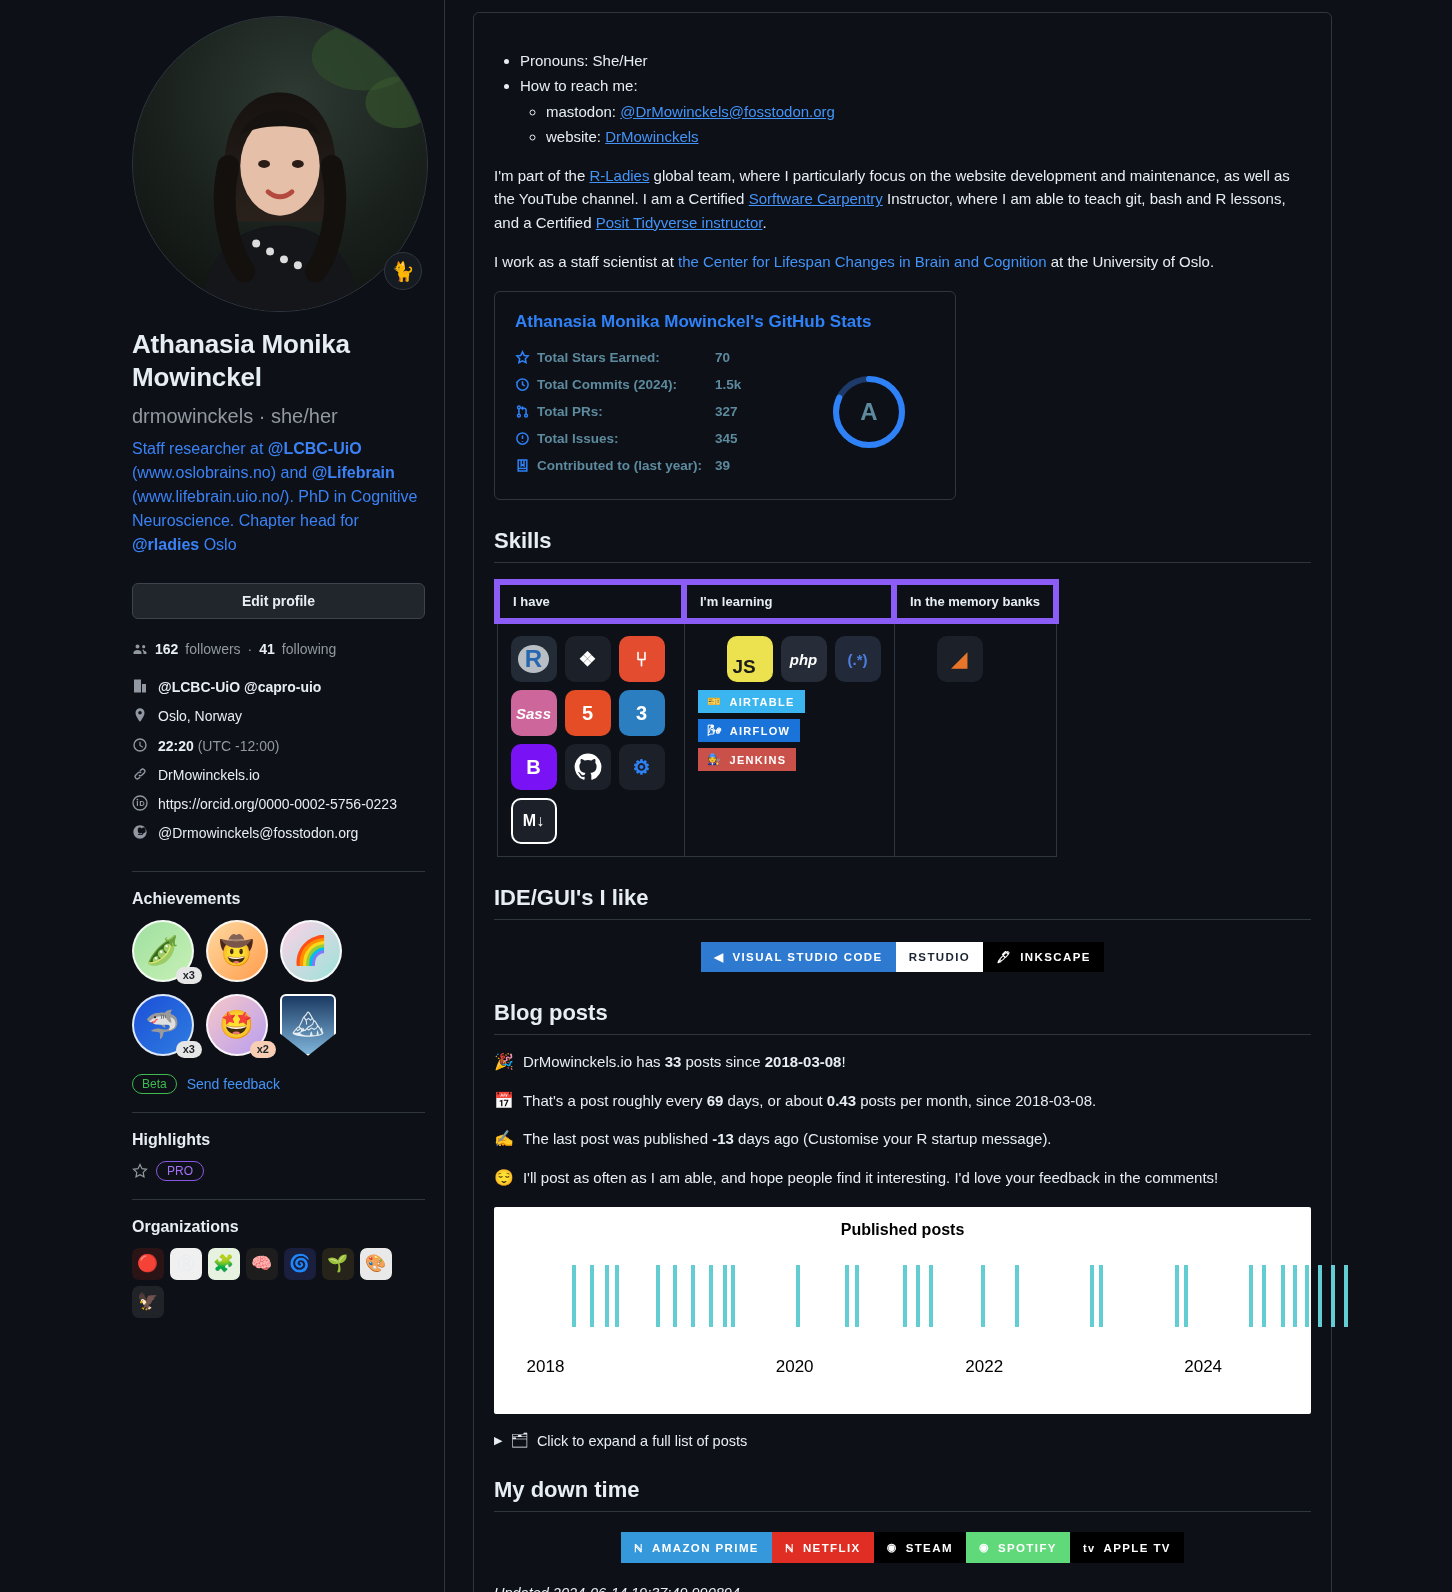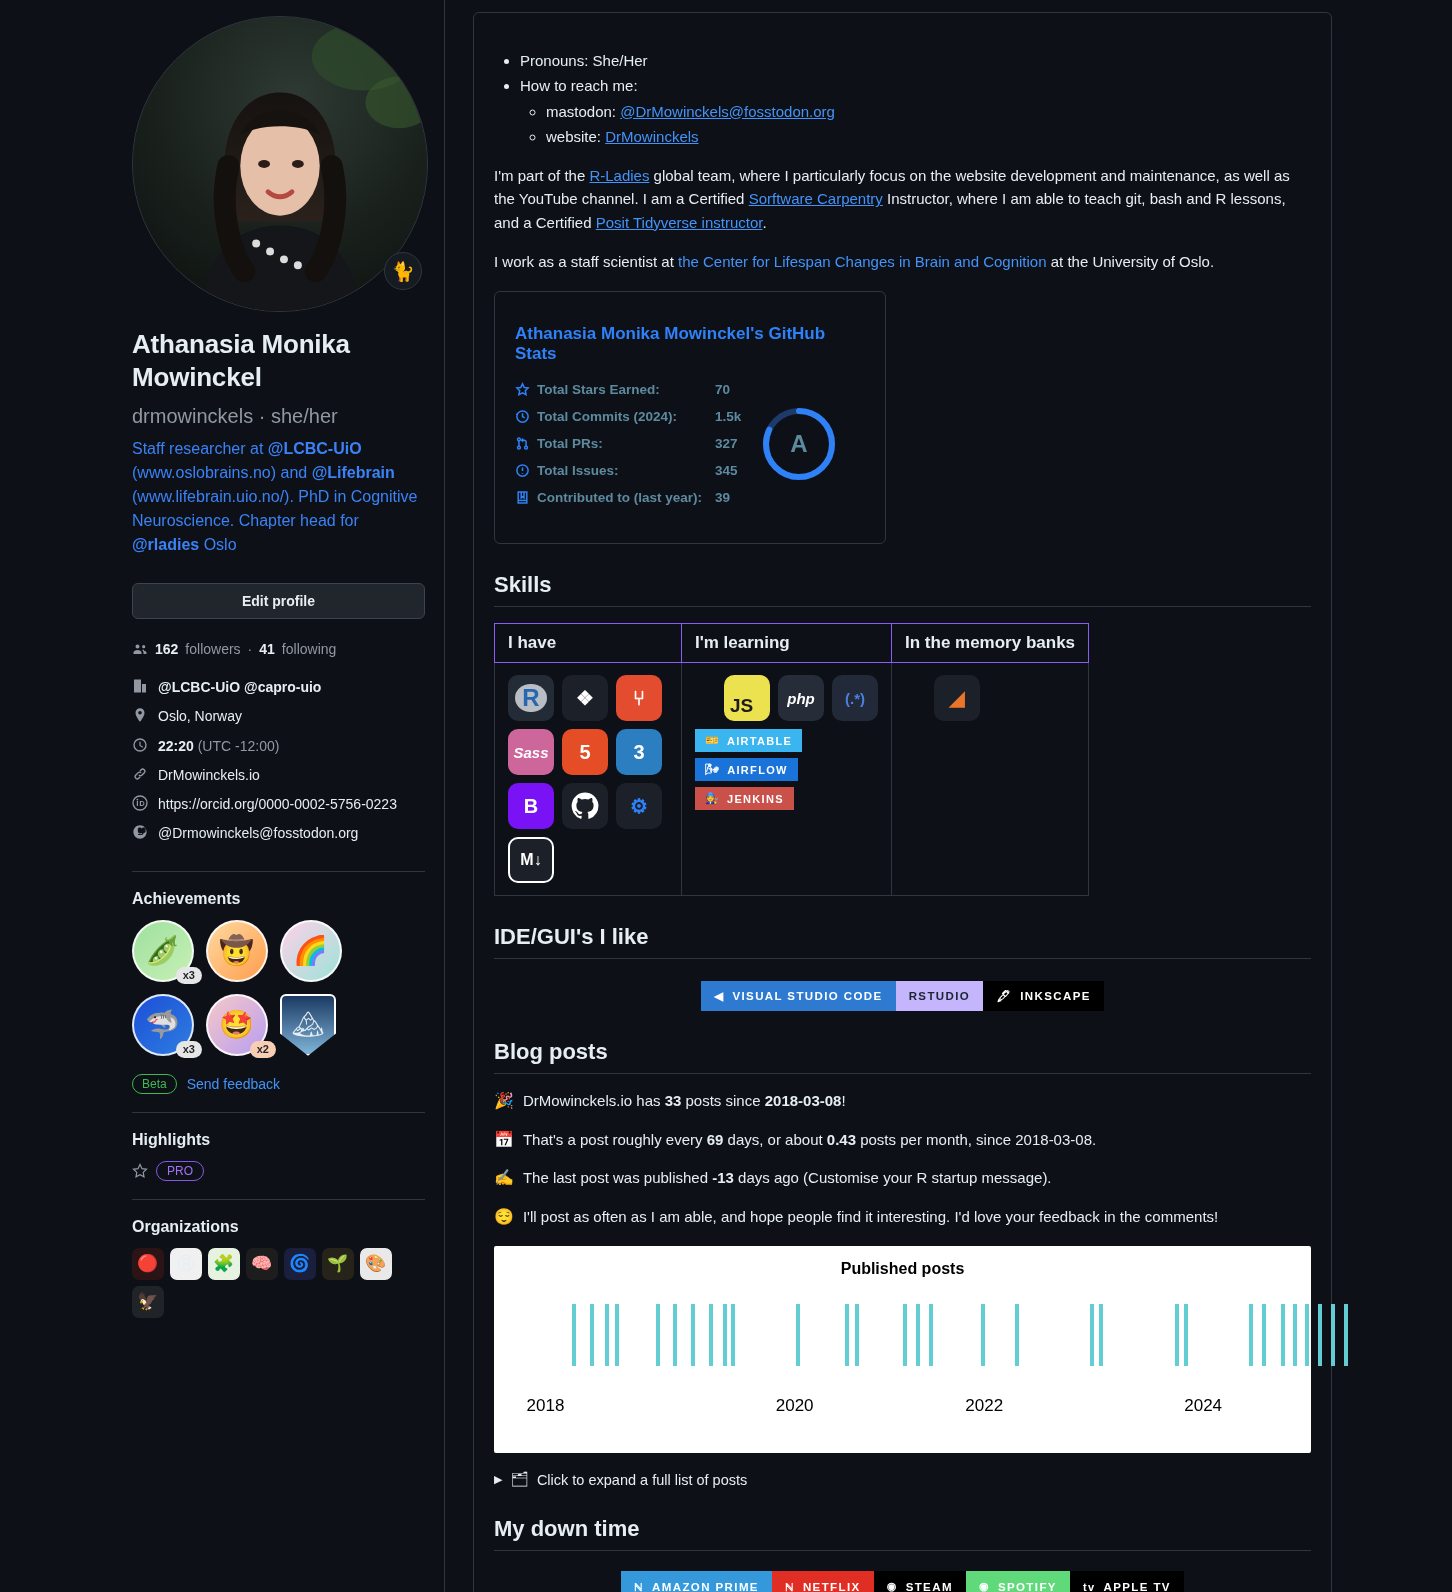--- a/index.html
+++ b/index.html
@@ -84,37 +84,37 @@
   .pencil svg { fill:#9198a1; display:block; }
 
   .md { margin-top: 20px; font-size: 15px; line-height: 1.55; }
   .md a { color:#4493f8; text-decoration: underline; }
   .md a.nounder { text-decoration: none; }
   .md ul { margin: 0 0 0 26px; }
   .md ul ul { margin-left: 26px; list-style-type: circle; }
   .md li { margin: 2px 0; }
   .md p { margin: 16px 0 0; }
 
-  .stats-card { border:1px solid #30363d; border-radius:6px; padding: 32px 20px; margin-top: 18px; width: 392px; }
+  .stats-card { border:1px solid #30363d; border-radius:6px; padding: 20px 20px; margin-top: 18px; width: 462px; }
   .stats-title { color:#2f81f7; font-weight:700; font-size:17px; }
   .stats-body { display:flex; align-items:center; margin-top: 12px; }
   .stats-rows { flex: 1; }
   .stat-row { display:flex; align-items:center; font-size:13.5px; font-weight:700; color:#5d8a9e; line-height: 2.0; }
   .stat-row .sicon { width:22px; display:flex; }
   .stat-row .sicon svg { stroke:#2f81f7; fill:none; stroke-width:1.6; }
   .stat-label { width: 178px; }
   .stat-val { color:#5d8a9e; }
   .rank-ring { width: 80px; height: 80px; position: relative; margin-right: 26px; }
   .rank-ring svg { transform: rotate(-90deg); }
   .rank-letter { position:absolute; inset:0; display:flex; align-items:center; justify-content:center; color:#5d8a9e; font-size:24px; font-weight:700; }
 
   h2.md-h { font-size: 22px; font-weight: 700; margin: 28px 0 0; padding-bottom: 8px; border-bottom: 1px solid #30363d; }
 
   table.skills { border-collapse: collapse; margin-top: 16px; }
-  table.skills th { border:1px solid #8b5cf6; text-align:left; padding: 9px 13px; font-size:17px; font-weight:700; }
+  table.skills th { border:6px solid #8b5cf6; text-align:left; padding: 9px 13px; font-size:13px; font-weight:700; }
   table.skills td { border:1px solid #30363d; padding: 12px 13px; vertical-align: top; }
   .tile-grid { display:flex; flex-wrap:wrap; gap: 8px; width: 160px; }
   .tile { width: 46px; height: 46px; border-radius: 10px; display:flex; align-items:center; justify-content:center; font-weight:700; font-size: 20px; overflow:hidden; }
   .badge-stack { display:flex; flex-direction:column; gap: 6px; align-items:flex-start; margin-top: 8px; }
   .sbadge { display:flex; align-items:center; gap:7px; font-size: 11px; font-weight:700; letter-spacing: 1.3px; padding: 5px 10px; color:#fff; }
   .row-tiles { display:flex; gap:8px;padding-left:29px; }
 
   .ide-row { display:flex; justify-content:center; margin-top: 22px; }
   .ide-badge { display:flex; align-items:center; gap:8px; font-size:11.5px; font-weight:700; letter-spacing:1.4px; padding: 8px 13px; color:#fff; }
 
@@ -460,21 +460,21 @@
         </tr>
           </tbody>
       </table>
 
       <h2 class="md-h">IDE/GUI's I like</h2>
       <div class="ide-row">
           <span class="ide-badge" style="background: rgb(46, 122, 209); color: rgb(255, 255, 255);">
             <span>◀</span>
             <span>VISUAL STUDIO CODE</span>
           </span>
-          <span class="ide-badge" style="background: #c4b5fd; color: rgb(27, 36, 48); text-align: center;">
+          <span class="ide-badge" style="background: #ffffff; color: rgb(27, 36, 48); text-align: center;">
             <span>RSTUDIO</span>
           </span>
           <span class="ide-badge" style="background: rgb(0, 0, 0); color: rgb(255, 255, 255);">
             <span>🖋</span>
             <span>INKSCAPE</span>
           </span>
         </div>
 
       <h2 class="md-h">Blog posts</h2>
       <div>

